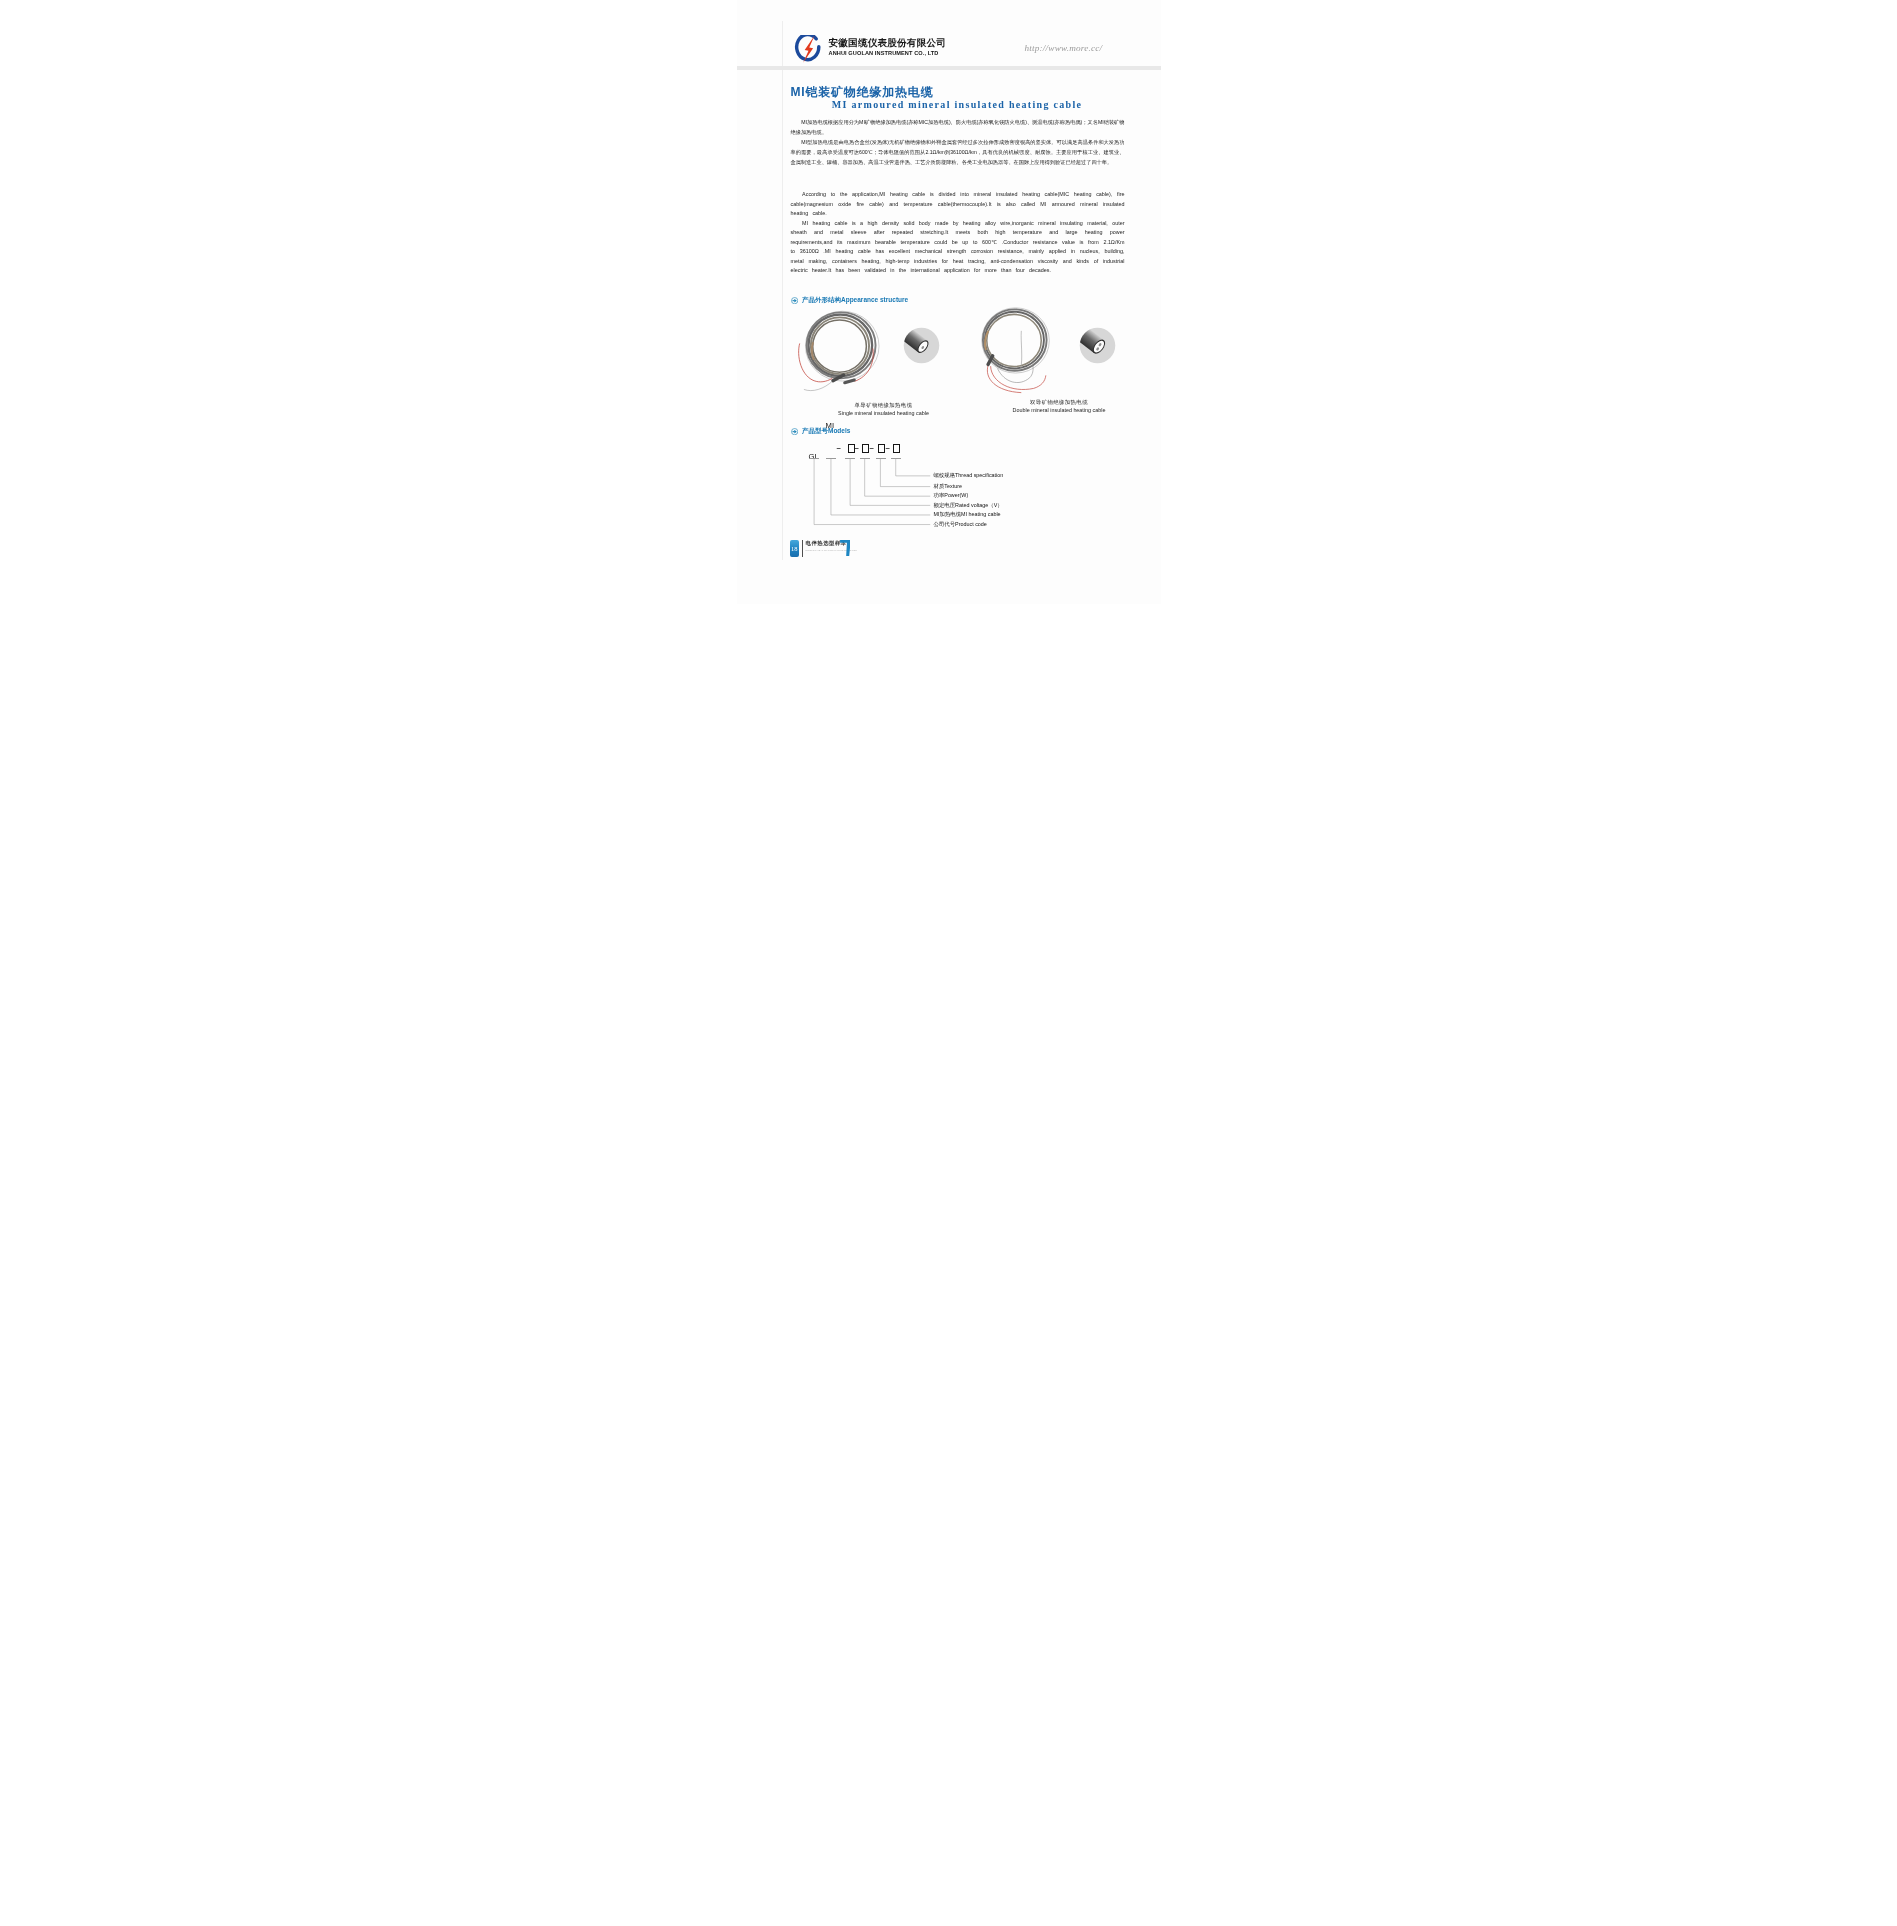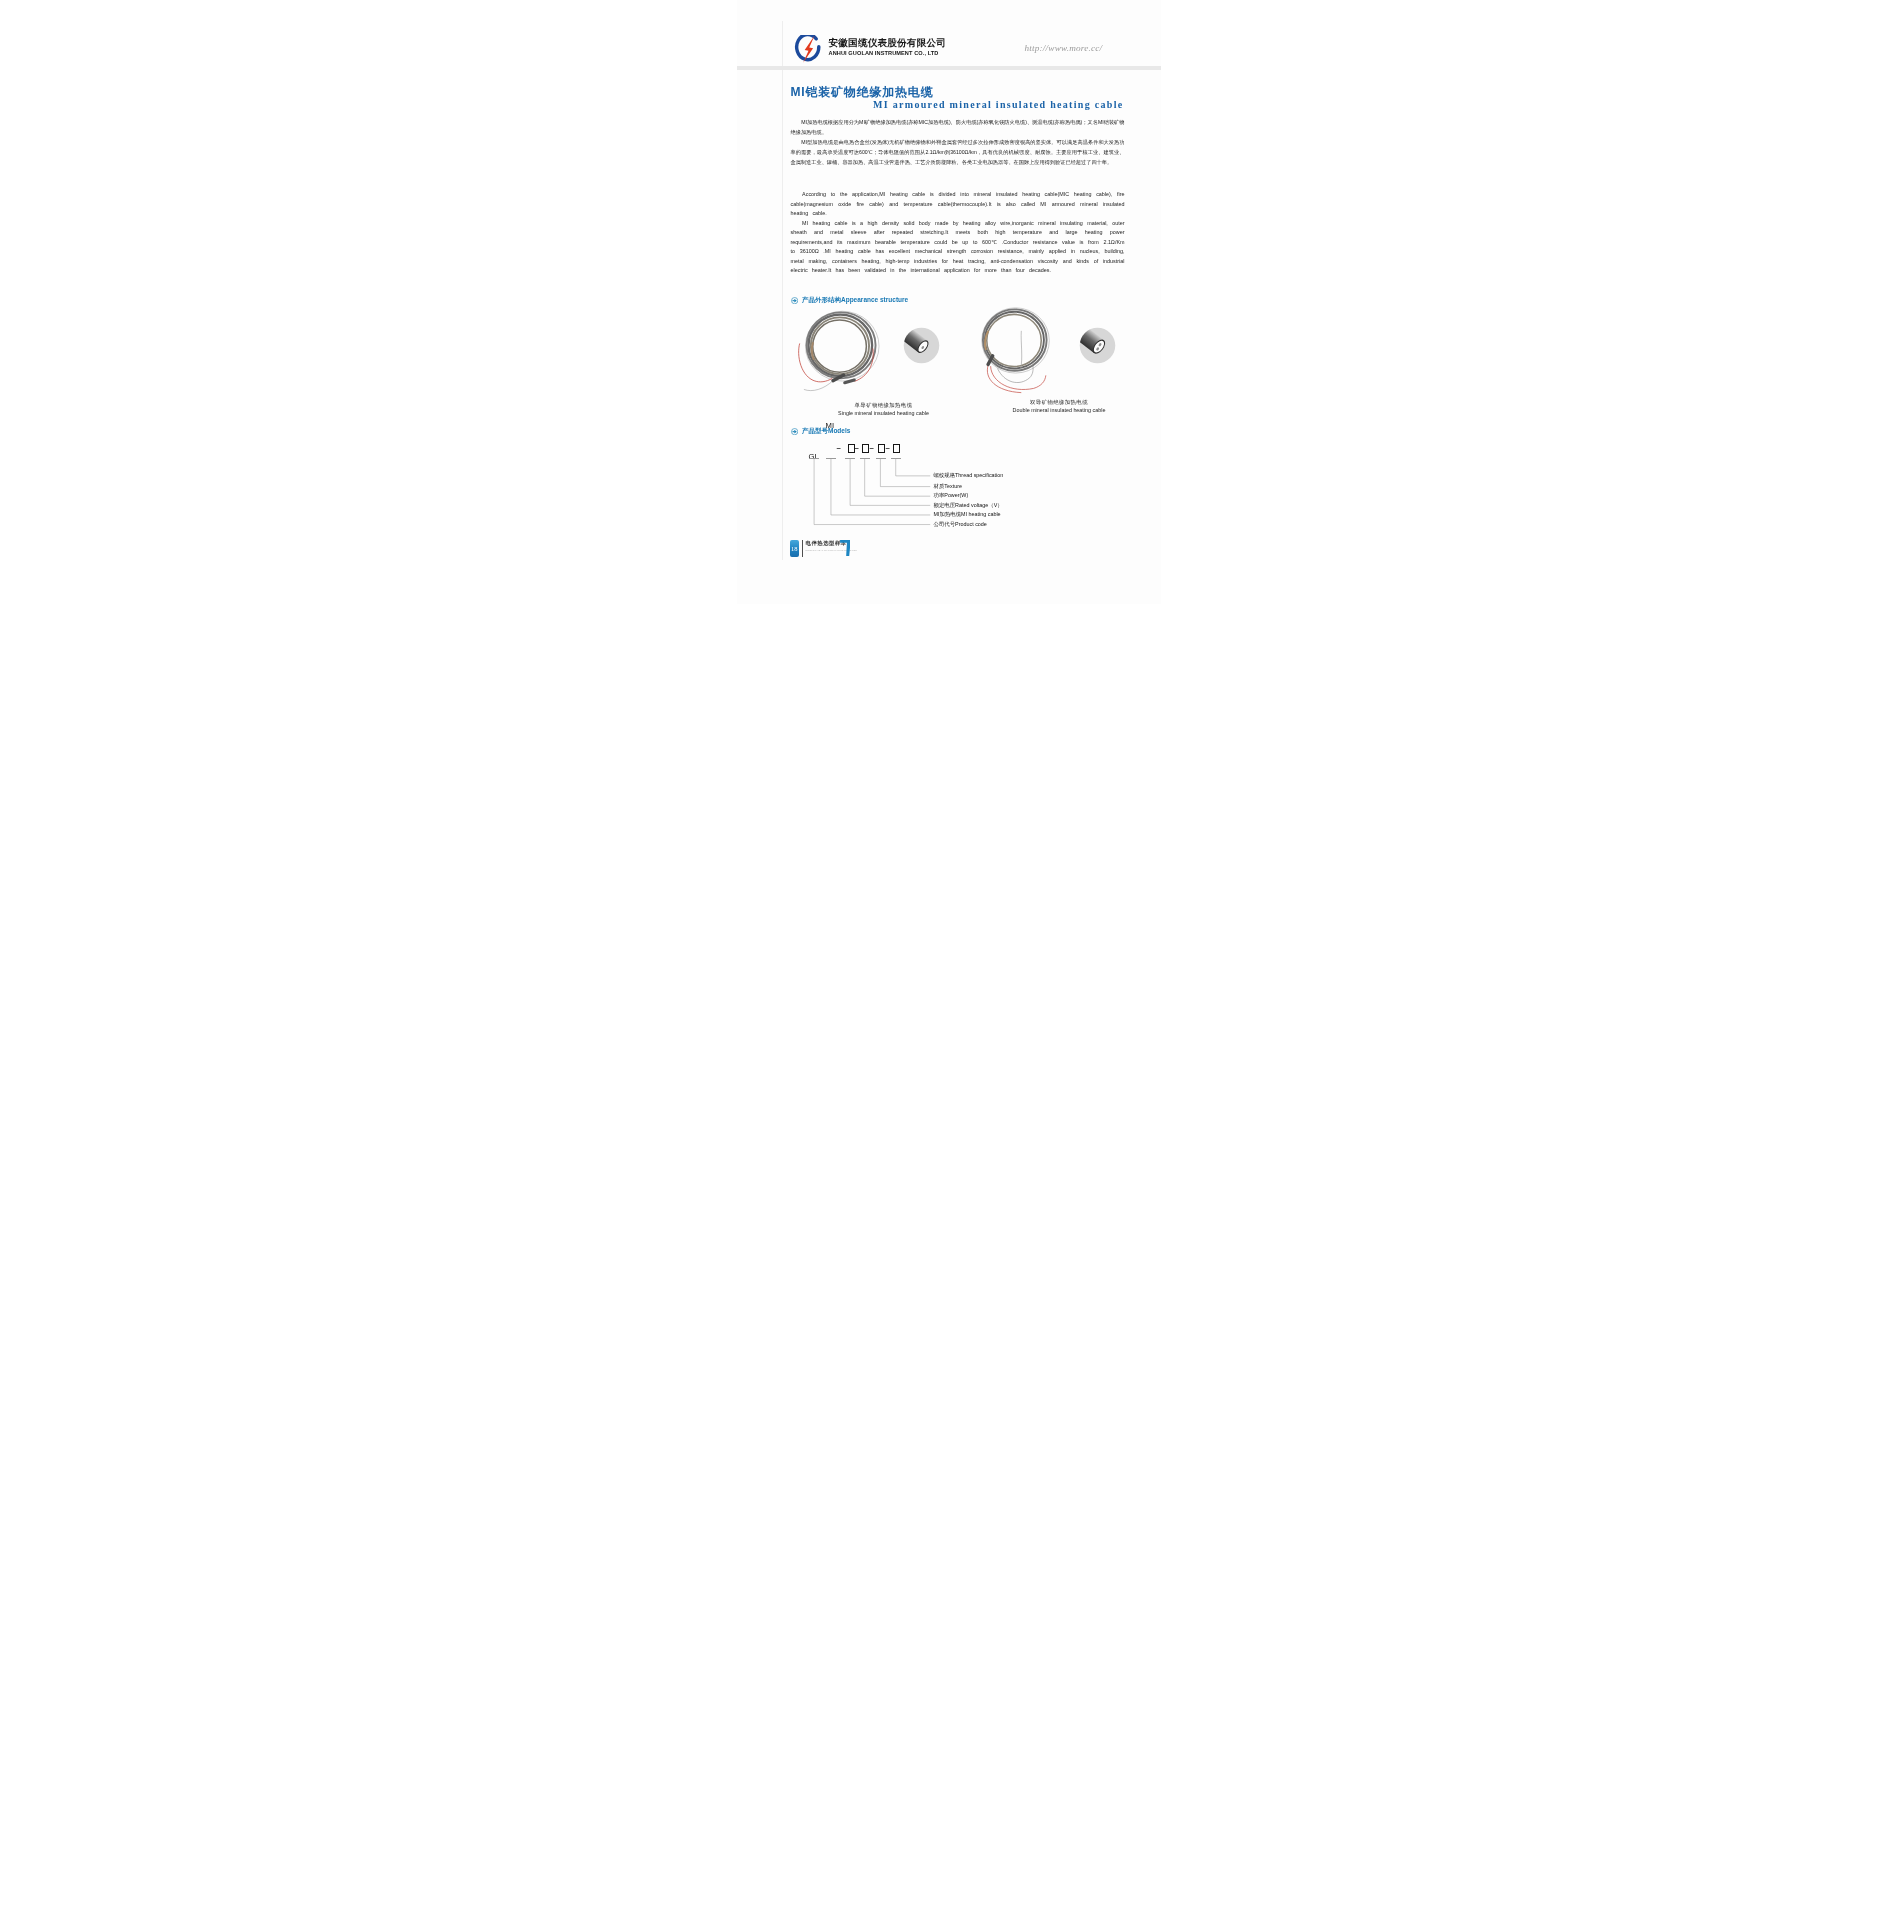--- a/index.html
+++ b/index.html
@@ -10,21 +10,21 @@
   .scan-edge{left:45px;top:21px;width:0.8px;height:539px;background:#dcdcdc;opacity:.45;}
   .logo{left:56px;top:35px;width:31px;height:29px;}
   .company-cn{left:92px;top:37px;font-size:9.6px;font-weight:700;color:#191919;letter-spacing:0.2px;white-space:nowrap;}
   .company-en{left:92px;top:50px;font-size:5.6px;font-weight:700;color:#141414;letter-spacing:0.1px;white-space:nowrap;}
   .website{left:288px;top:43px;font-family:"Liberation Serif",serif;font-style:italic;
            font-size:9.2px;color:#9b9b9b;letter-spacing:0.2px;white-space:nowrap;}
   .band{left:0;top:66px;width:424px;height:3.9px;background:#e8e8e8;}
   
   .title-cn{left:54px;top:84px;width:333px;text-align:left;font-size:12px;font-weight:700;
             color:#1b63a8;letter-spacing:0.8px;white-space:nowrap;}
-  .title-en{left:54px;top:99px;width:333px;text-align:right;font-family:"Liberation Serif",serif;
+  .title-en{left:54px;top:99px;width:333px;text-align:center;font-family:"Liberation Serif",serif;
             font-size:10px;font-weight:700;color:#1b63a8;letter-spacing:1.3px;white-space:nowrap;}
   
   .intro-cn{left:54px;top:117px;width:334px;font-size:5.2px;line-height:10px;color:#202020;text-align:justify;}
   .intro-cn p{margin:0;text-indent:10.8px;}
   .intro-en{left:54px;top:190px;width:334px;font-size:5.4px;line-height:9.5px;color:#242424;
             text-align:justify;word-spacing:2.7px;}
   .intro-en p{margin:0;text-indent:11.6px;}
   
   .sec{display:flex;align-items:center;gap:4.2px;color:#1778b4;font-weight:700;font-size:6.5px;white-space:nowrap;}
   #sec-appearance{left:54px;top:296px;}

